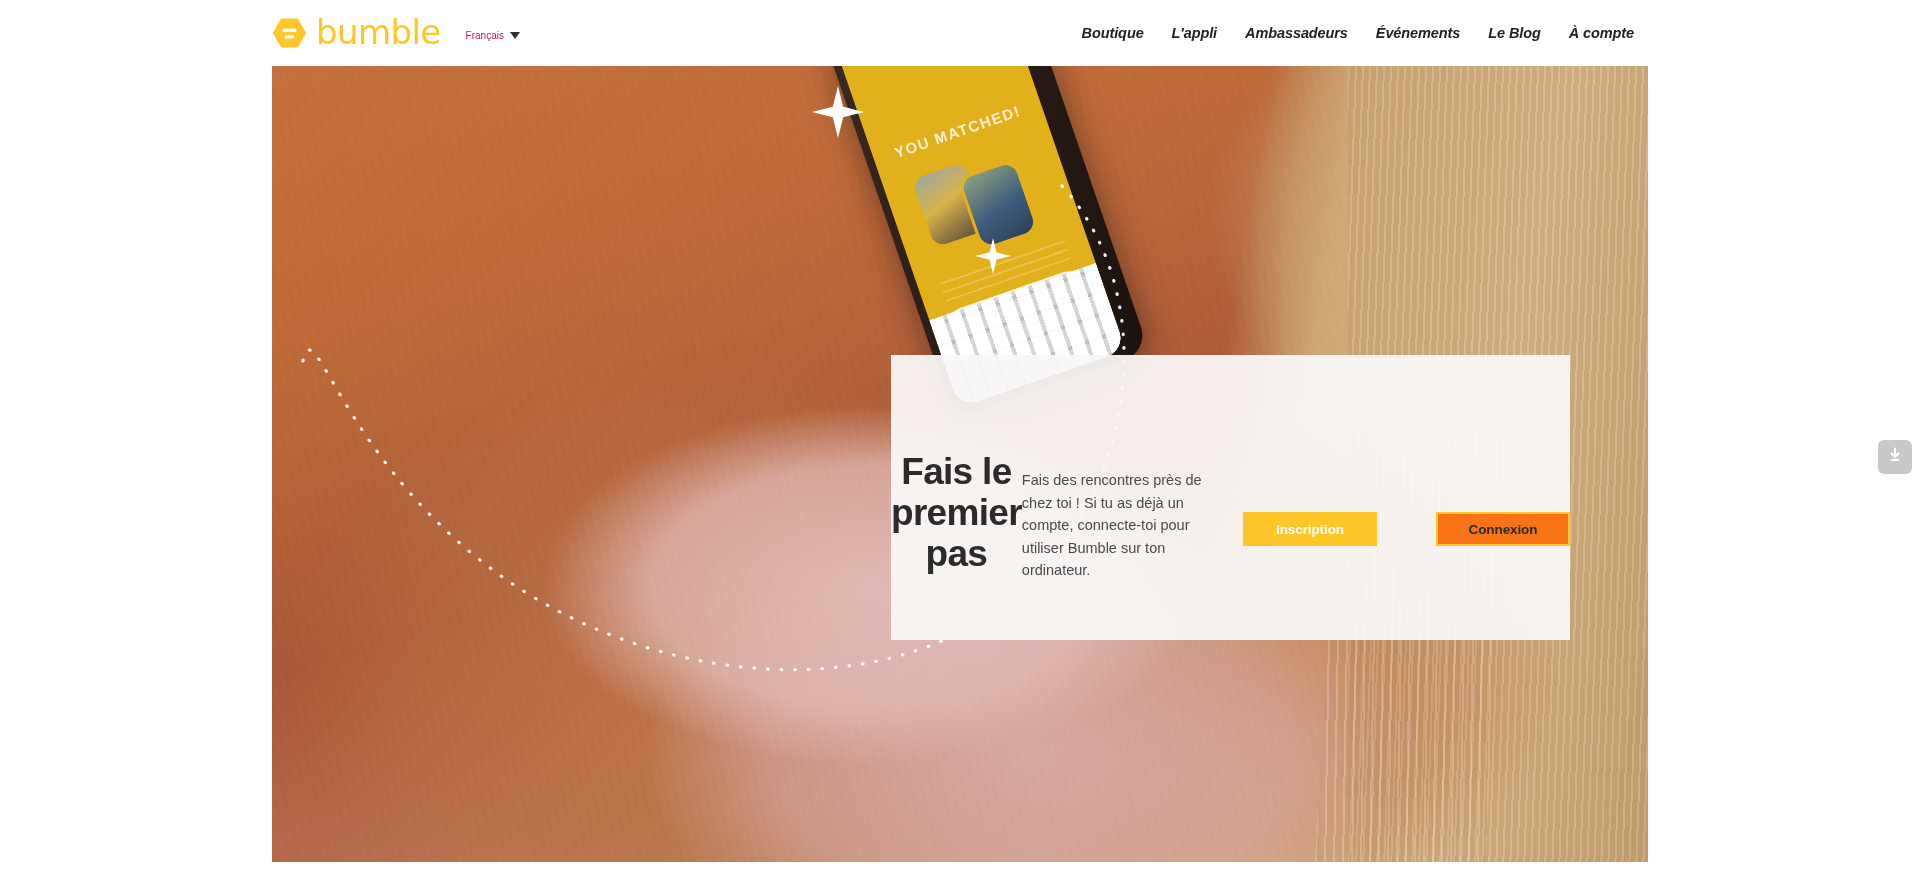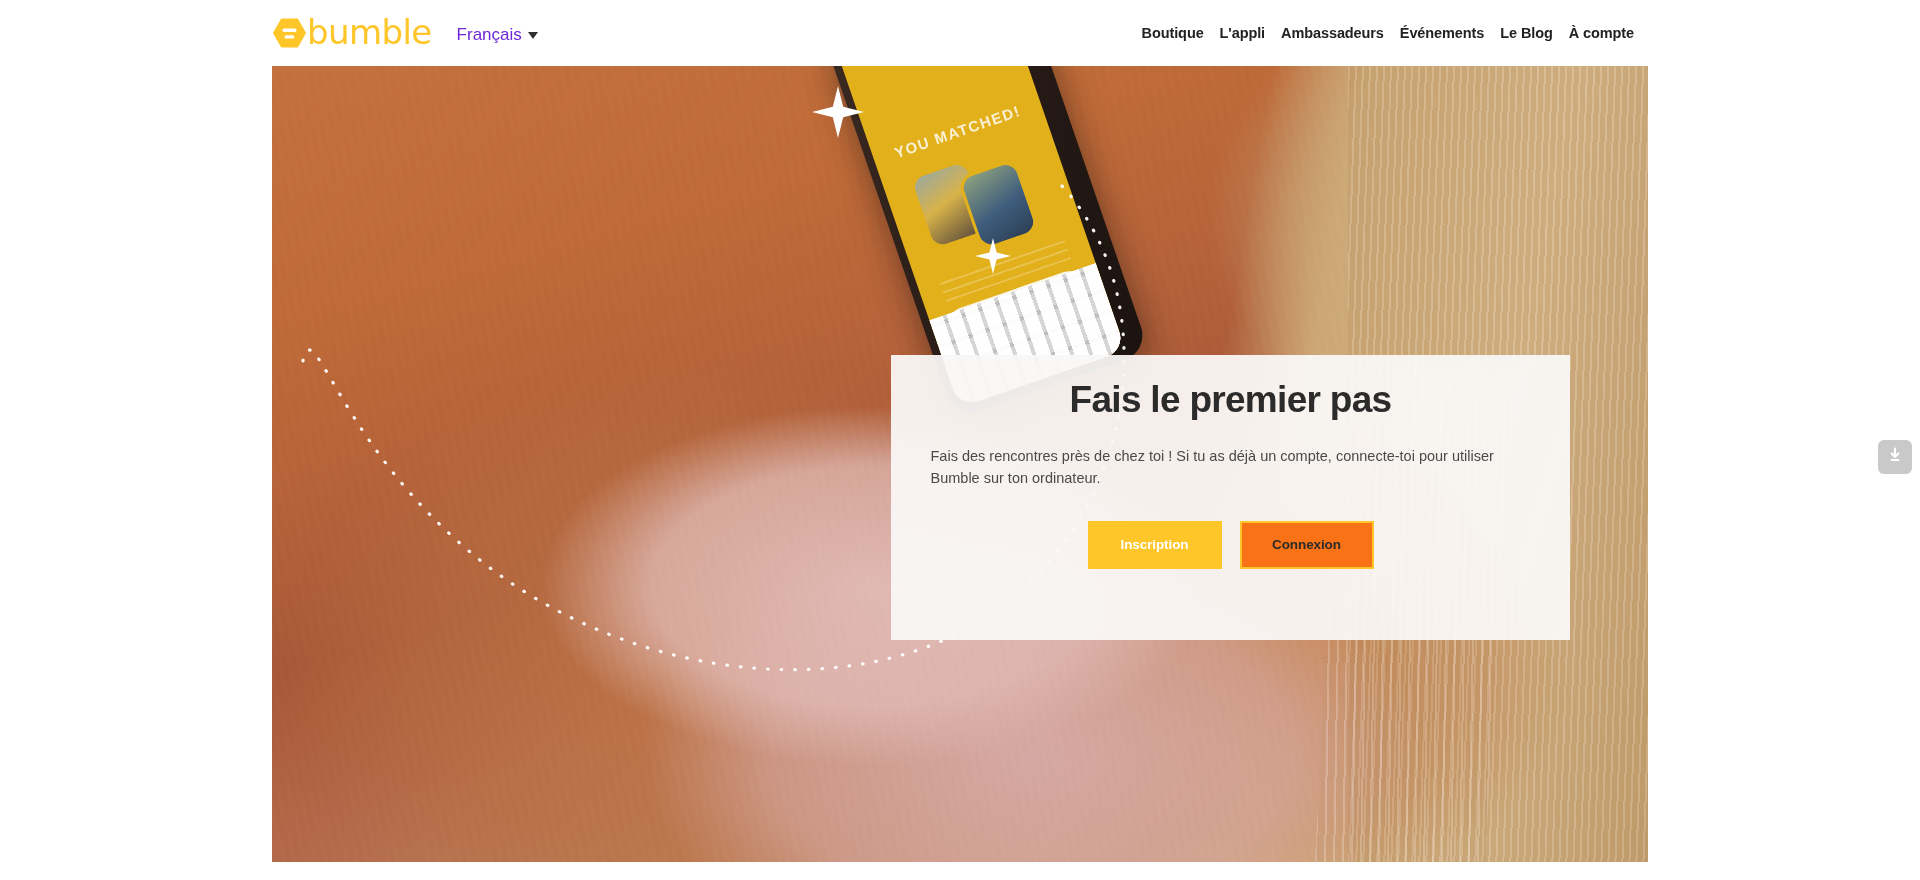--- a/index.html
+++ b/index.html
@@ -32,20 +32,21 @@
     position: absolute;
     top: 0; left: 272px;
     width: 1376px;
     height: 66px;
     display: flex;
     align-items: center;
   }
   .brand {
     display: flex;
     align-items: center;
+    gap: 9px;
     cursor: pointer;
   }
   .logo-hex { display:block; }
   .brand-word {
     font-size: 34px;
     font-weight: 400;
     color: #FFC629;
     letter-spacing: -0.6px;
     line-height: 1;
     font-family: "DejaVu Sans", sans-serif;
@@ -55,36 +56,37 @@
   .lang {
     margin-left: 25px;
     display: flex;
     align-items: center;
     gap: 6px;
     cursor: pointer;
     position: relative;
     top: 2px;
   }
   .lang-label {
-    font-size: 17px;
-    color: #6d28d9;
+    font-size: 10px;
+    color: #be185d;
     font-weight: 400;
   }
   .caret {
     width: 0; height: 0;
     border-left: 5.5px solid transparent;
     border-right: 5.5px solid transparent;
     border-top: 7px solid #2f2f2f;
   }
   .nav {
     margin-left: auto;
     display: flex;
     align-items: center;
-    gap: 16px;
+    gap: 28px;
     padding-right: 14px;
+    font-style: italic;
   }
   .nav-item {
     font-size: 14.5px;
     font-weight: 700;
     color: #222222;
     cursor: pointer;
     letter-spacing: -0.1px;
     white-space: nowrap;
   }
 
@@ -242,23 +244,23 @@
   
   .card {
     position: absolute;
     left: 619px;
     top: 289px;
     width: 679px;
     height: 285px;
     background: rgba(250,248,247,0.94);
     z-index: 20;
     display: flex;
-    flex-direction: column;
-    align-items: center;
-    padding-top: 25px;
+    flex-direction: row;
+    align-items: center;
+    padding-top: 32px;
   }
   .card-title {
     font-size: 37px;
     font-weight: 700;
     color: #2b2b2b;
     letter-spacing: -0.7px;
     line-height: 1.1;
     text-align: center;
   }
   .card-sub {
@@ -269,31 +271,32 @@
     line-height: 1.55;
     color: #4a4a4a;
   }
   .card-actions {
     margin-top: 31px;
     display: flex;
     gap: 18px;
     align-items: center;
   }
   .btn {
-    height: 48px;
+    height: 34px;
     min-width: 116px;
     display: inline-flex;
     align-items: center;
     justify-content: center;
     font-size: 13.5px;
     font-weight: 700;
     cursor: pointer;
     padding: 0 22px;
     border: 2px solid transparent;
     letter-spacing: -0.1px;
+    margin-left: 41px;
   }
   .btn-primary {
     background: #FFC629;
     color: #ffffff;
     border-color: #FFC629;
     min-width: 134px;
   }
   .btn-secondary {
     background: #f97316;
     color: #2b2b2b;

